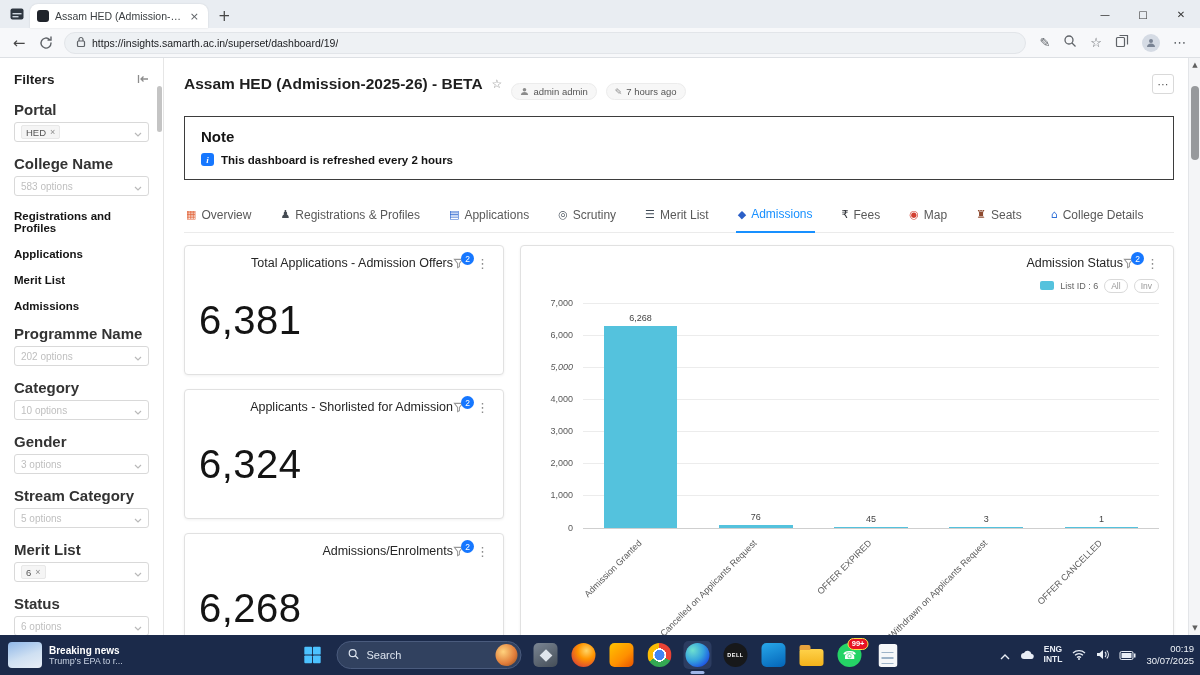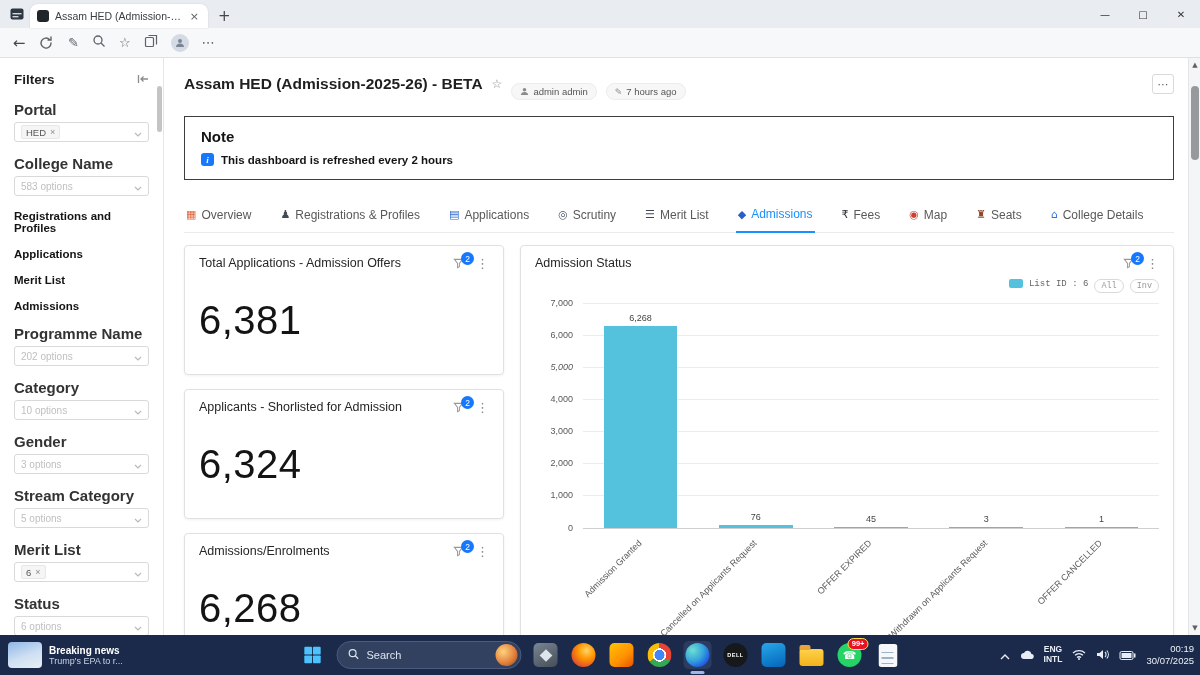--- a/index.html
+++ b/index.html
@@ -59,30 +59,30 @@
 
   .tabs-row { margin-top:20px; display:flex; gap:25px; border-bottom:1px solid #ebebeb; }
   .tab-item { display:flex; align-items:center; gap:5px; padding:7px 2px 10px; font-size:12px; color:#595959; cursor:default; }
   .tab-item.active { color:#1890ff; border-bottom:2px solid #1890ff; margin-bottom:-1px; font-weight:500; }
   .tab-ic { font-size:11px; line-height:1; }
 
   .content-row { display:flex; gap:16px; margin-top:12px; }
   .cards-col { width:320px; flex:none; }
   .card { background:#fff; border:1px solid #e1e1e1; border-radius:4px; box-shadow:0 1px 3px rgba(0,0,0,.06); padding:10px 14px; }
   .stat-card { height:130px; margin-bottom:14px; }
-  .card-head { display:flex; justify-content:space-between; align-items:flex-start; }
+  .card-head { display:flex; justify-content:flex-end; align-items:flex-start; }
   .stat-title { font-size:12.5px; color:#262626; font-weight:500; line-height:1.25; max-width:225px; }
   .card-icons { display:flex; align-items:center; gap:12px; padding-top:1px; }
   .fwrap { position:relative; display:inline-flex; }
   .fbadge { position:absolute; top:-6px; right:-10px; min-width:13px; height:13px; border-radius:7px; background:#1677ff; color:#fff; font-size:8.5px; display:flex; align-items:center; justify-content:center; padding:0 2px; }
   .kebab { font-size:13px; color:#8c8c8c; line-height:1; }
   .stat-value { font-size:40px; color:#141414; font-weight:500; margin-top:26px; letter-spacing:.5px; }
 
   .chart-card { flex:1; height:540px; }
-  .legend-row { display:flex; justify-content:flex-end; align-items:flex-start; gap:6px; margin-top:7px; font-size:9px; color:#666;font-family:Liberation Mono, monospace; }
+  .legend-row { display:flex; justify-content:flex-end; align-items:center; gap:6px; margin-top:7px; font-size:9px; color:#666; }
   .legend-swatch { width:14px; height:9px; border-radius:2px; }
   .legend-pill { border:1px solid #d9d9d9; border-radius:9px; padding:1px 6px; font-size:8.5px; color:#999; }
   .plot-wrap { position:relative; margin-top:10px; padding-left:48px; }
   .ylabels { position:absolute; left:0; top:0; width:42px; height:226px; }
   .ytick { position:absolute; right:4px; font-size:9px; color:#595959; }
   .plot { position:relative; height:226px; border-bottom:1px solid #cfcfcf; }
   .gridline { position:absolute; left:0; right:0; height:1px; background:#ececec; }
   .bar { position:absolute; bottom:0; }
   .vlabel { position:absolute; width:80px; text-align:center; font-size:9px; color:#444; }
   .xlabel { position:absolute; font-size:9px; color:#595959; white-space:nowrap; transform:rotate(-45deg); transform-origin:100% 0; }
@@ -152,20 +152,29 @@
     </div>
   </div>
 
   <div class="toolbar">
     <span class="nav-btn glyph">←</span>
     <span class="nav-btn">
       <svg width="14" height="14" viewBox="0 0 14 14">
           <path d="M12 7a5 5 0 1 1-1.5-3.5M12 1v3h-3" fill="none" stroke="#5f6368" stroke-width="1.4" stroke-linecap="round"></path>
         </svg>
     </span>
+    <div class="urlbar">
+      <span>
+        <svg width="10" height="12" viewBox="0 0 10 12">
+            <rect x="1.5" y="5" width="7" height="5.5" rx="1" fill="none" stroke="#5f6368" stroke-width="1.2"></rect>
+            <path d="M3 5V3.5a2 2 0 0 1 4 0V5" fill="none" stroke="#5f6368" stroke-width="1.2"></path>
+          </svg>
+      </span>
+      <span class="url-text">https://insights.samarth.ac.in/superset/dashboard/19/</span>
+    </div>
     <div class="tb-right">
       <span class="glyph">✎</span>
       <span>
         <svg width="14" height="14" viewBox="0 0 14 14">
             <circle cx="6" cy="6" r="4" fill="none" stroke="#5f6368" stroke-width="1.3"></circle>
             <path d="M9 9l3.5 3.5" stroke="#5f6368" stroke-width="1.3"></path>
           </svg>
       </span>
       <span class="glyph">☆</span>
       <span>

